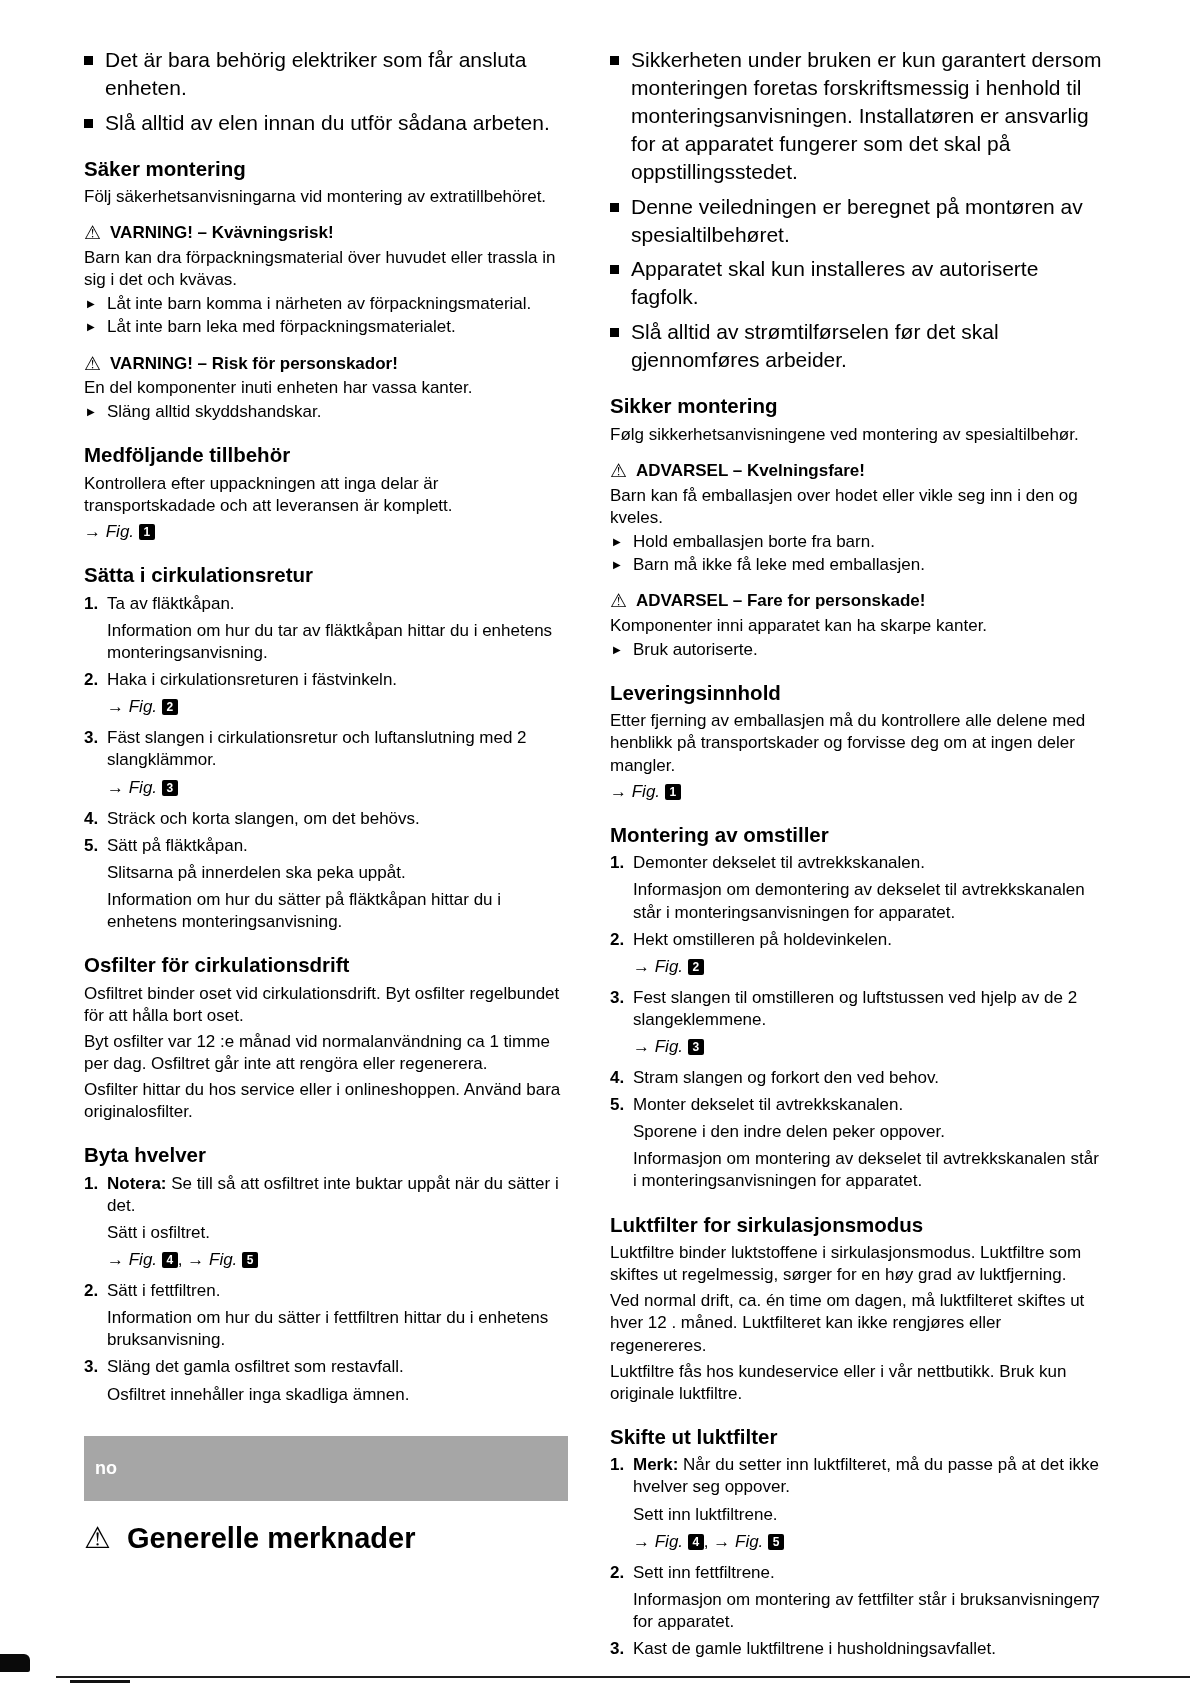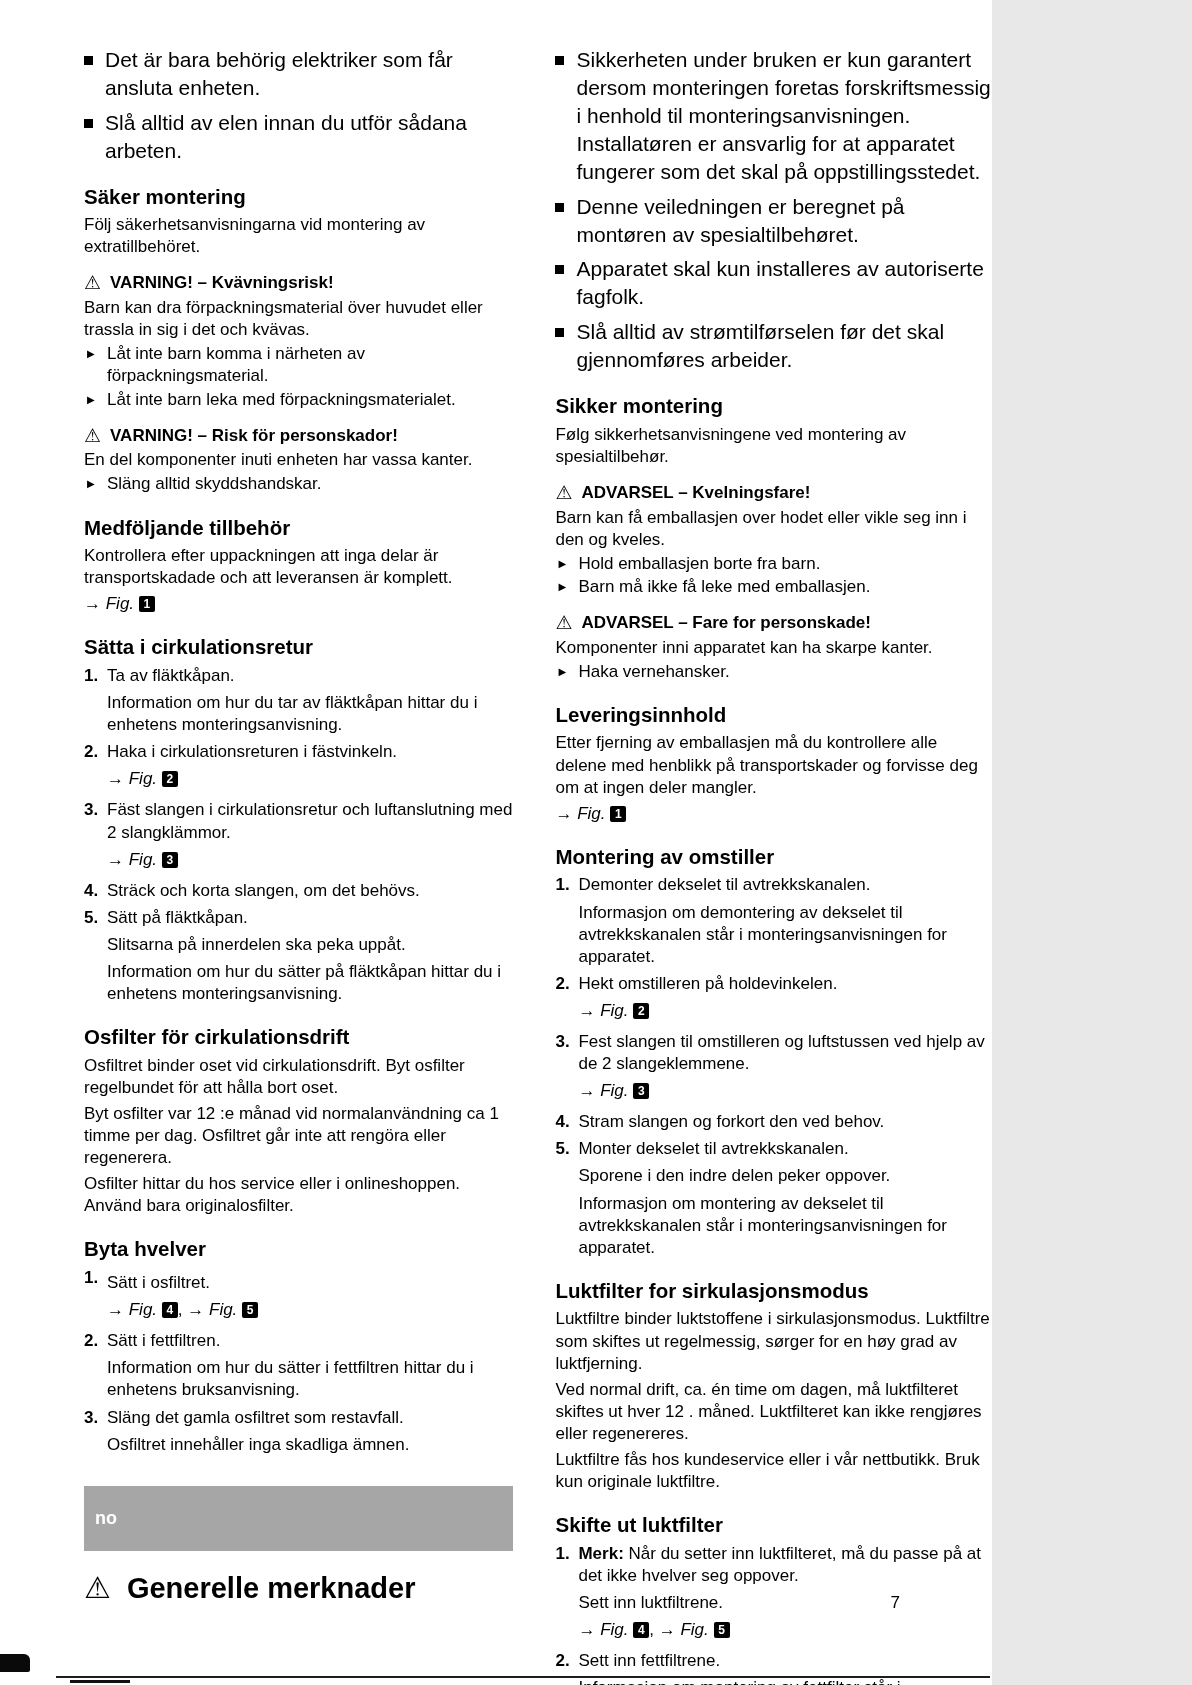--- a/index.html
+++ b/index.html
@@ -1,18 +1,18 @@
 <!DOCTYPE html>
 <html><head>
 <meta charset="utf-8">
 <style>
   html,body{margin:0;padding:0;background:#e8e8e8;}
   .page{
     position:relative;
-    width:992px;height:1685px;
+    width:1192px;height:1685px;
     background:#ffffff;
     box-sizing:border-box;
     padding:46px 0 0 84px;
     overflow:hidden;
     font-family:"Liberation Sans", sans-serif;
     color:#000;
   }
   .columns{display:flex;gap:42px;}
   .col{font-size:17px;line-height:1.3;}
   .col-left{width:484px;}
@@ -137,20 +137,21 @@
         </div>
         <div class="h2">Osfilter för cirkulationsdrift</div>
         <div class="para">Osfiltret binder oset vid cirkulationsdrift. Byt osfilter regelbundet för att hålla bort oset.</div>
         <div class="para">Byt osfilter var 12 :e månad vid normalanvändning ca 1 timme per dag. Osfiltret går inte att rengöra eller regenerera.</div>
         <div class="para">Osfilter hittar du hos service eller i onlineshoppen. Använd bara originalosfilter.</div>
         <div class="h2">Byta hvelver</div>
         <div class="ol">
           <div class="ol-item">
             <span class="ol-num">1.</span>
             <div class="ol-body">
+              <div class="ol-text"><span class="bold">Notera:</span> <span>Se till så att osfiltret inte buktar uppåt när du sätter i det.</span></div>
               <div class="ol-sub">Sätt i osfiltret.</div>
               <div class="ol-sub figline"><span class="figrefs"><span class="arrow">→</span> <span class="figlabel">Fig.</span> <span class="figbox">4</span>, <span class="arrow">→</span> <span class="figlabel">Fig.</span> <span class="figbox">5</span></span></div>
             </div>
           </div>
           <div class="ol-item">
             <span class="ol-num">2.</span>
             <div class="ol-body">
               <div class="ol-text"><span>Sätt i fettfiltren.</span></div>
               <div class="ol-sub">Information om hur du sätter i fettfiltren hittar du i enhetens bruksanvisning.</div>
             </div>
@@ -192,21 +193,21 @@
         <div class="para">Følg sikkerhetsanvisningene ved montering av spesialtilbehør.</div>
         <div class="warnblock">
           <div class="warn-title"><span class="warn-icon">⚠</span><span>ADVARSEL – Kvelningsfare!</span></div>
           <div class="warn-body">Barn kan få emballasjen over hodet eller vikle seg inn i den og kveles.</div>
           <div class="arrow-item"><span class="tri-bullet">▶</span><span>Hold emballasjen borte fra barn.</span></div>
           <div class="arrow-item"><span class="tri-bullet">▶</span><span>Barn må ikke få leke med emballasjen.</span></div>
         </div>
         <div class="warnblock">
           <div class="warn-title"><span class="warn-icon">⚠</span><span>ADVARSEL – Fare for personskade!</span></div>
           <div class="warn-body">Komponenter inni apparatet kan ha skarpe kanter.</div>
-          <div class="arrow-item"><span class="tri-bullet">▶</span><span>Haka vernehansker.</span></div>
+          <div class="arrow-item"><span class="tri-bullet">▶</span><span>Bruk autoriserte.</span></div>
         </div>
         <div class="h2">Leveringsinnhold</div>
         <div class="para">Etter fjerning av emballasjen må du kontrollere alle delene med henblikk på transportskader og forvisse deg om at ingen deler mangler.</div>
         <div class="para figline"><span class="figrefs"><span class="arrow">→</span> <span class="figlabel">Fig.</span> <span class="figbox">1</span></span></div>
         <div class="h2">Montering av omstiller</div>
         <div class="ol">
           <div class="ol-item">
             <span class="ol-num">1.</span>
             <div class="ol-body">
               <div class="ol-text"><span>Demonter dekselet til avtrekkskanalen.</span></div>

